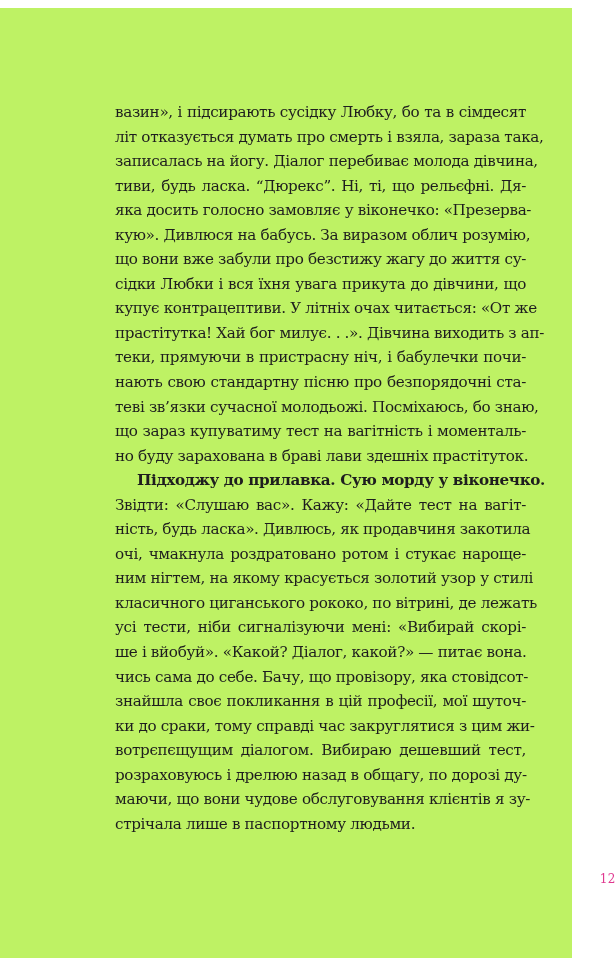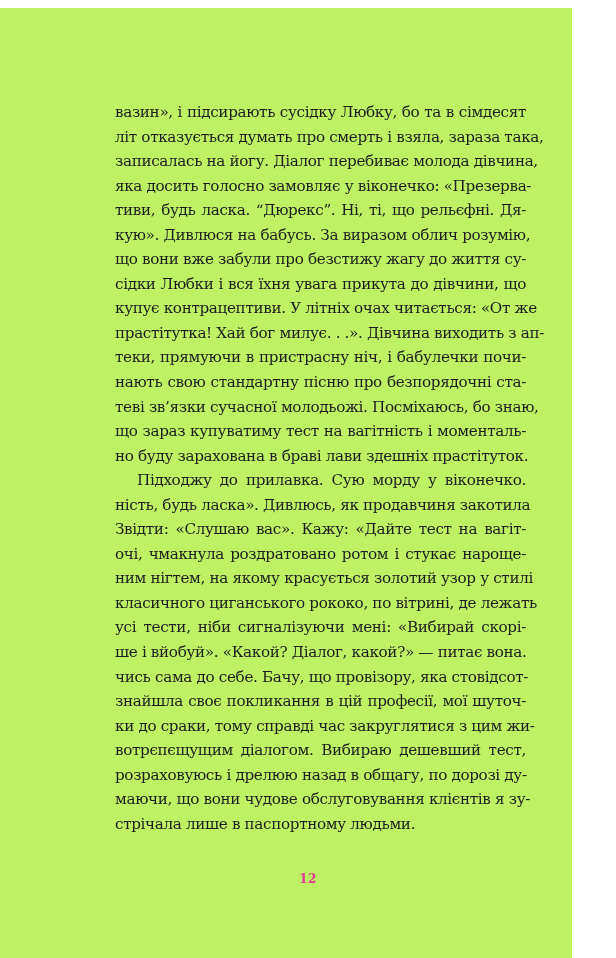--- a/index.html
+++ b/index.html
@@ -36,62 +36,62 @@
       white-space: nowrap;
       text-align: justify;
       text-align-last: justify;
       height: 24.55px;
     }
     .line.last {
       text-align-last: left;
     }
     .line.indent {
       padding-left: 22px;
+      font-weight: bold;
     }
     .page-number {
       position: absolute;
       left: 0;
       width: 616px;
       top: 864px;
-      text-align: center;
+      text-align: right;
       font-family: "DejaVu Serif", serif;
       font-size: 12px;
       color: #e0388f;
       letter-spacing: 0.5px;
-      font-weight: bold;
     }
   </style>
 </head>
 <body>
 
 <div class="page">
   <div class="text-block">
 
     <p style="margin:0">
       <span class="line">вазин», і підсирають сусідку Любку, бо та в сімдесят</span>
       <span class="line">літ отказується думать про смерть і взяла, зараза така,</span>
       <span class="line">записалась на йогу. Діалог перебиває молода дівчина,</span>
+      <span class="line">тиви, будь ласка. “Дюрекс”. Ні, ті, що рельєфні. Дя-</span>
       <span class="line">яка досить голосно замовляє у віконечко: «Презерва-</span>
-      <span class="line">тиви, будь ласка. “Дюрекс”. Ні, ті, що рельєфні. Дя-</span>
       <span class="line">кую». Дивлюся на бабусь. За виразом облич розумію,</span>
       <span class="line">що вони вже забули про безстижу жагу до життя су-</span>
       <span class="line">сідки Любки і вся їхня увага прикута до дівчини, що</span>
       <span class="line">купує контрацептиви. У літніх очах читається: «От же</span>
       <span class="line">прастітутка! Хай бог милує. . .». Дівчина виходить з ап-</span>
       <span class="line">теки, прямуючи в пристрасну ніч, і бабулечки почи-</span>
       <span class="line">нають свою стандартну пісню про безпорядочні ста-</span>
       <span class="line">теві зв’язки сучасної молодьожі. Посміхаюсь, бо знаю,</span>
       <span class="line">що зараз купуватиму тест на вагітність і моменталь-</span>
       <span class="line">но буду зарахована в браві лави здешніх прастітуток.</span>
     </p>
 
     <p style="margin:0">
       <span class="line indent">Підходжу до прилавка. Сую морду у віконечко.</span>
+      <span class="line">Звідти: «Слушаю вас». Кажу: «Дайте тест на вагіт-</span>
       <span class="line">ність, будь ласка». Дивлюсь, як продавчиня закотила</span>
-      <span class="line">Звідти: «Слушаю вас». Кажу: «Дайте тест на вагіт-</span>
       <span class="line">очі, чмакнула роздратовано ротом і стукає нароще-</span>
       <span class="line">ним нігтем, на якому красується золотий узор у стилі</span>
       <span class="line">класичного циганського рококо, по вітрині, де лежать</span>
       <span class="line">усі тести, ніби сигналізуючи мені: «Вибирай скорі-</span>
       <span class="line">ше і вйобуй». «Какой? Діалог, какой?» — питає вона.</span>
       <span class="line">чись сама до себе. Бачу, що провізору, яка стовідсот-</span>
       <span class="line">знайшла своє покликання в цій професії, мої шуточ-</span>
       <span class="line">ки до сраки, тому справді час закруглятися з цим жи-</span>
       <span class="line">вотрєпєщущим діалогом. Вибираю дешевший тест,</span>
       <span class="line">розраховуюсь і дрелюю назад в общагу, по дорозі ду-</span>

